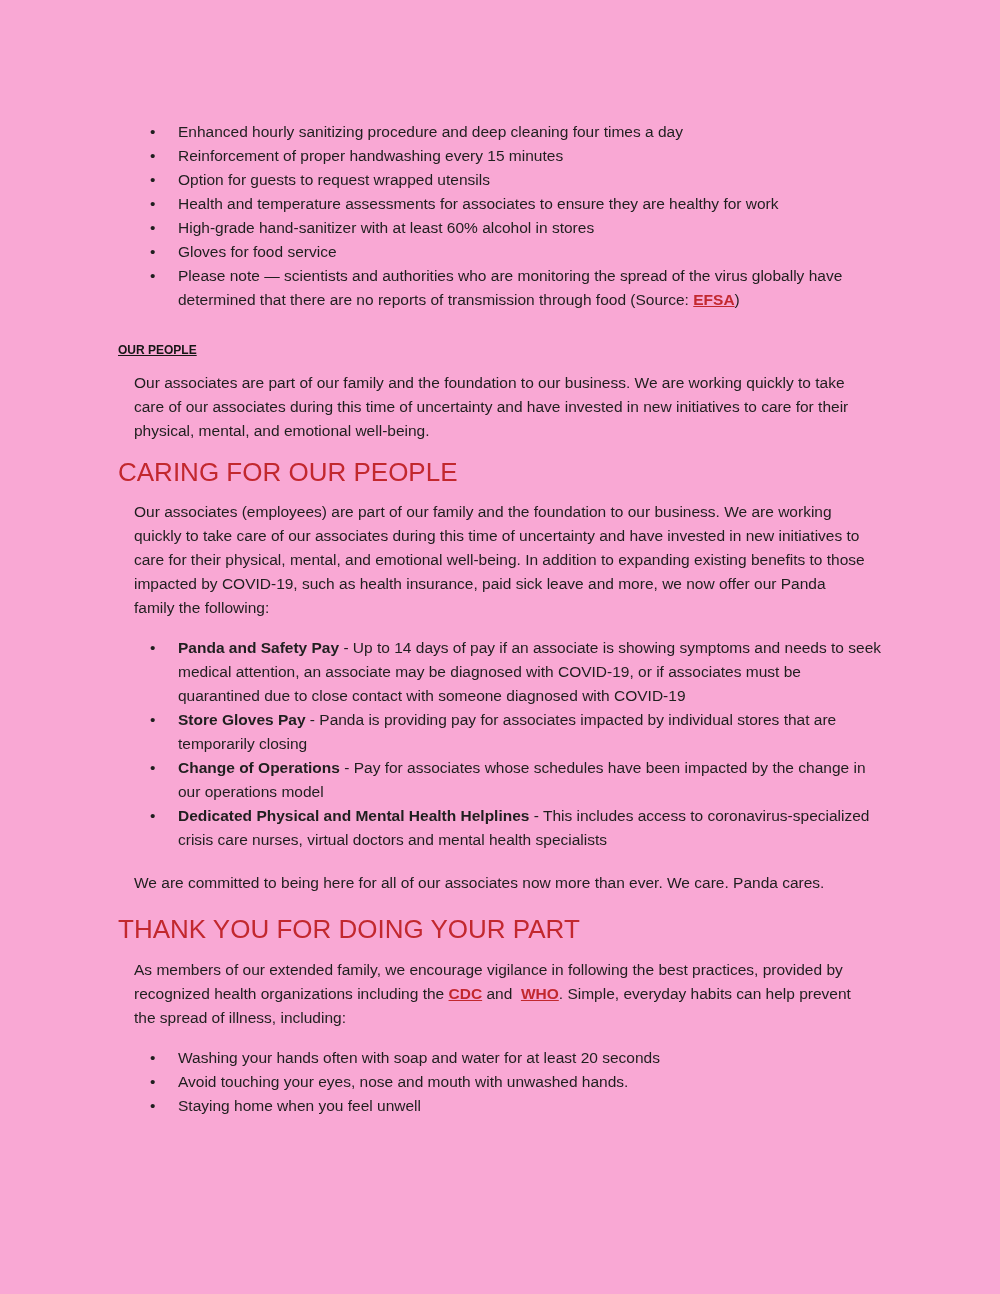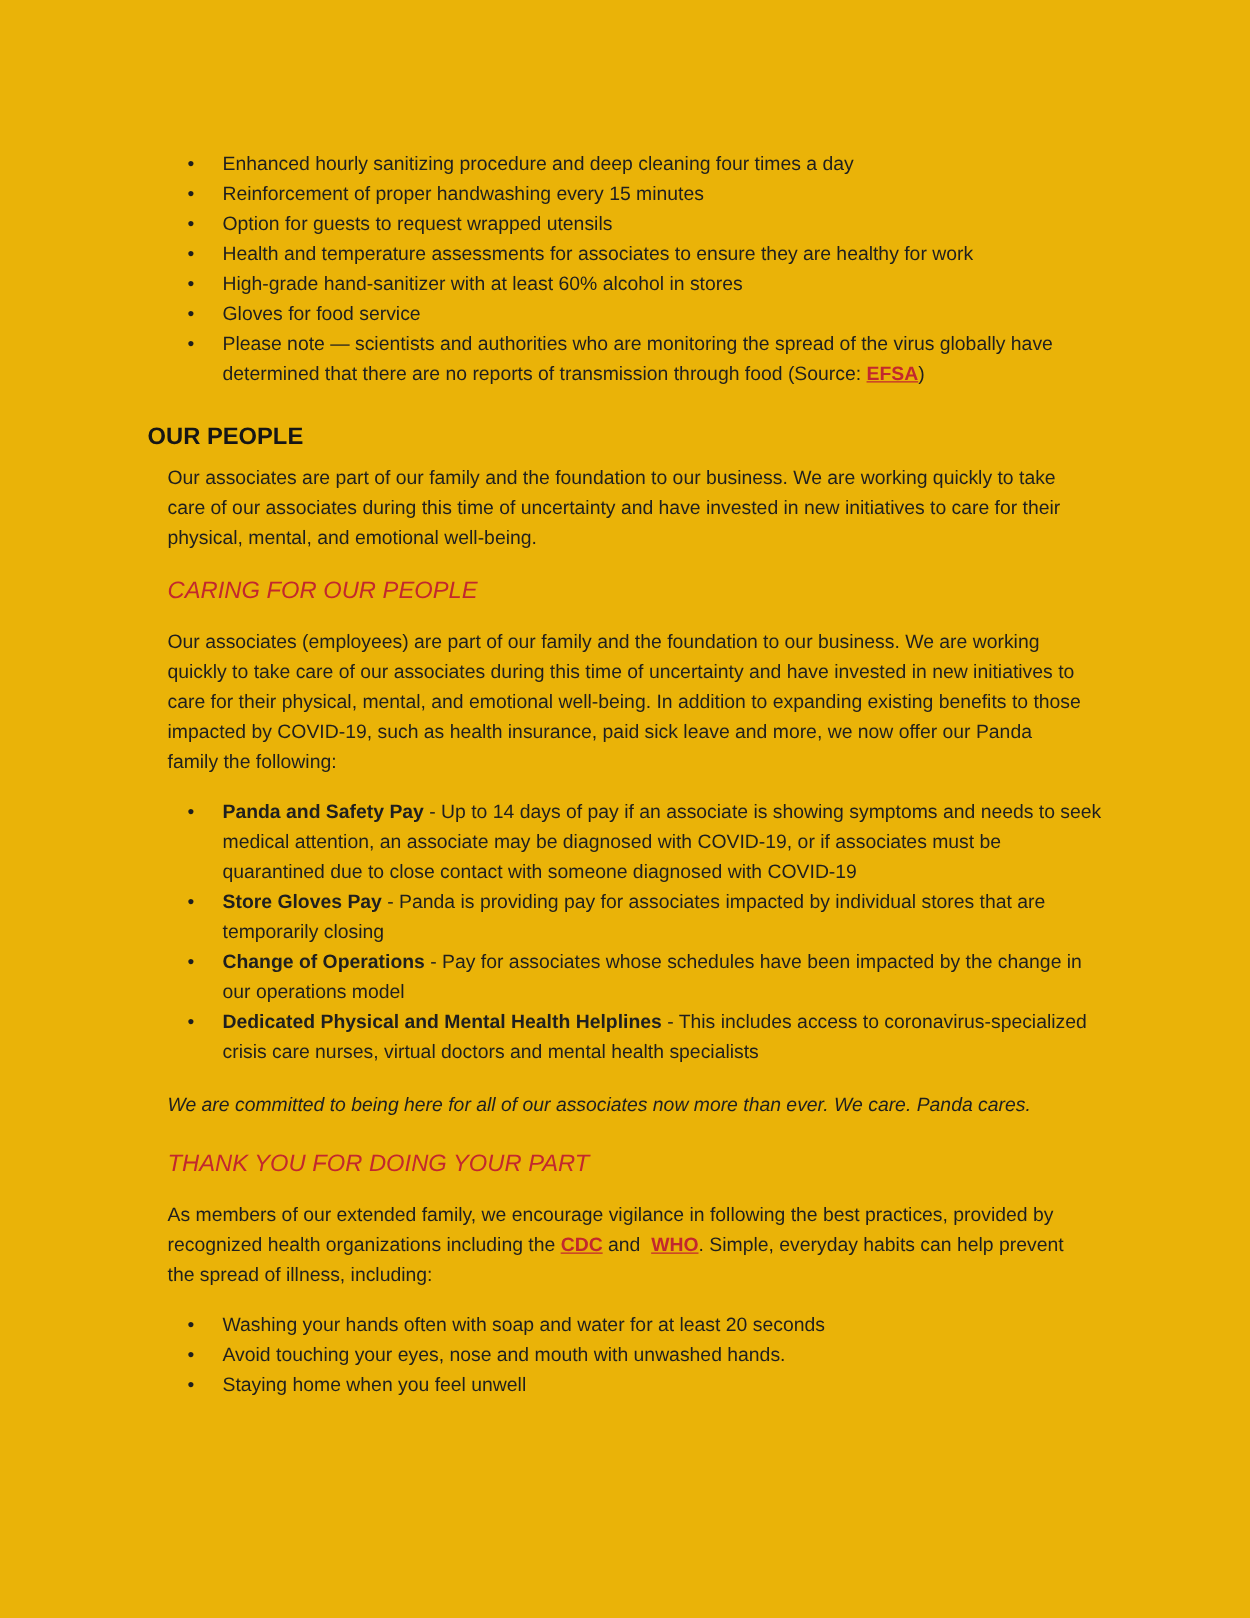--- a/index.html
+++ b/index.html
@@ -7,61 +7,61 @@
     --body-text: #1f1f1f;
     --heading-black: #161616;
   }
   * { box-sizing: border-box; }
   html, body { margin: 0; padding: 0; background: #ffffff; }
   .page {
     position: relative;
     width: 1000px;
     height: 1294px;
     margin: 0 auto;
-    background: #eab308;
+    background: #f9a8d4;
     padding: 120px 114px 0 118px;
     font-family: "Liberation Sans", "DejaVu Sans", sans-serif;
     font-size: 15.5px;
     line-height: 24px;
     color: var(--body-text);
     overflow: hidden;
   }
   p { margin: 16px; }
   ul.bullets { list-style: none; margin: 0; padding: 0; }
   ul.bullets > li { position: relative; padding-left: 60px; }
   ul.bullets > li::before {
     content: "\2022";
     position: absolute;
     left: 32px;
     top: 0;
     font-size: 15.5px;
     color: var(--body-text);
   }
   h2 { padding: 0; }
   .black-heading {
-    font-size: 19px;
+    font-size: 12px;
     line-height: 26px;
     font-weight: 700;
     color: var(--heading-black);
     margin: 25px 0 0 0;
+    text-decoration: underline;
   }
   .red-heading {
-    font-size: 19px;
+    font-size: 26px;
     line-height: 27px;
     font-weight: 400;
     color: var(--accent-red);
-    margin: 16px;
-    font-style: italic;
+    margin: 0;
   }
   .heading-caring { margin-top: 15px; }
   .heading-thanks { margin-top: 21px; }
   .para-our-people { margin-top: 8px; }
   .para-caring { margin-top: 14px; }
   .benefits-list { margin-top: 22px; }
-  .para-commitment { margin-top: 19px; font-style: italic; }
+  .para-commitment { margin-top: 19px; }
   .para-practices { margin-top: 15px; }
   .habits-list { margin-top: 22px; }
   .rich span { white-space: pre-wrap; }
   .red-link {
     color: var(--accent-red);
     font-weight: 700;
     text-decoration: underline;
     cursor: pointer;
   }
   strong.lead-in { font-weight: 700; }

